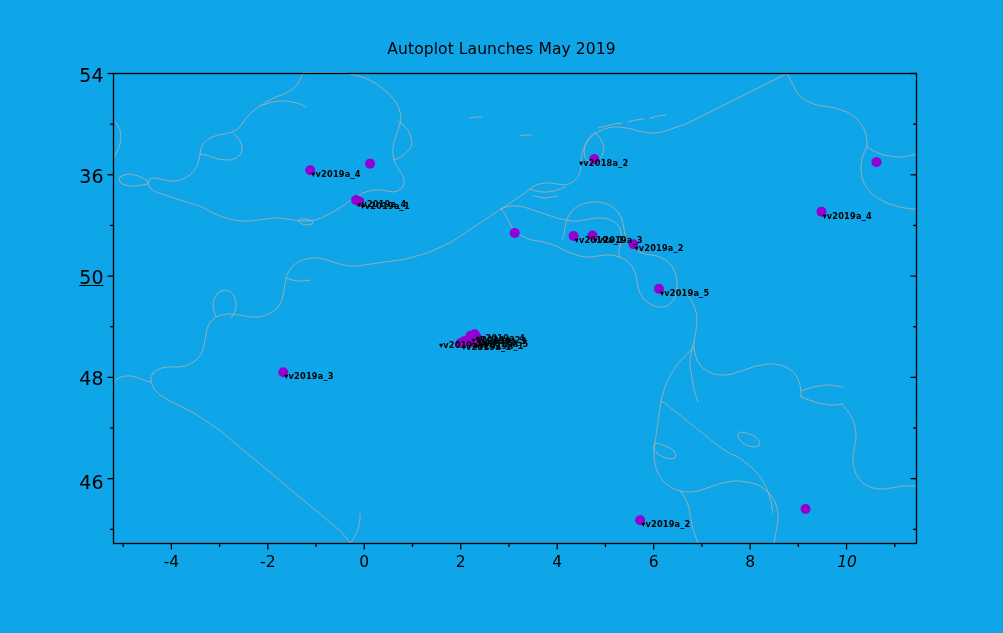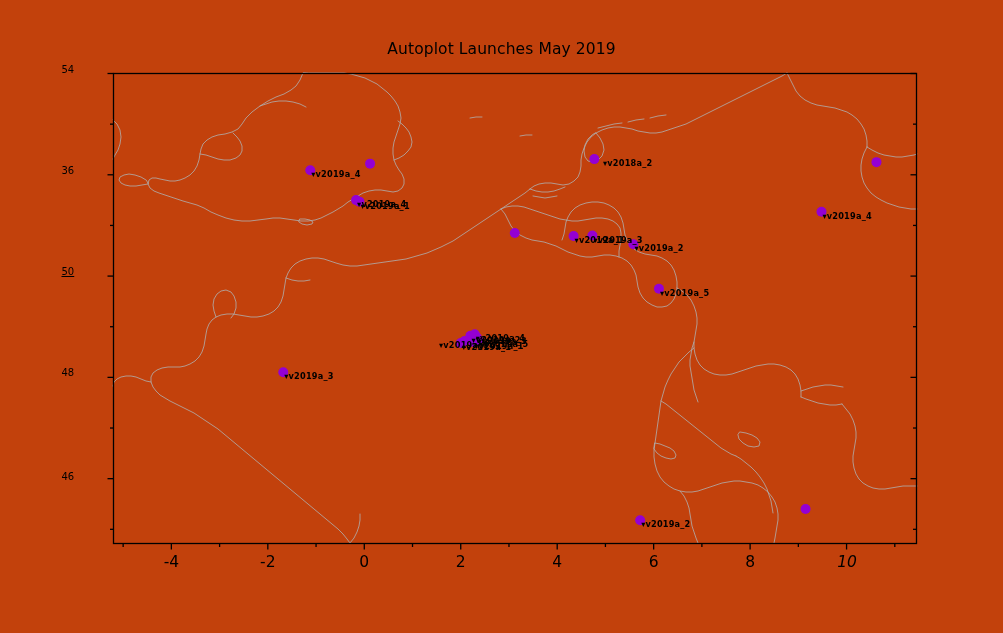--- a/index.html
+++ b/index.html
@@ -12,41 +12,41 @@
     height: 633px;
     font-family: "DejaVu Sans", sans-serif;
     position: relative;
     overflow: hidden;
   }
   #figure {
     position: absolute;
     left: 0; top: 0;
     width: 1003px;
     height: 633px;
-    background: #c2410c;
+    background: #0ea5e9;
   }
   #chart-title {
     position: absolute;
     left: 0;
     top: 40px;
     width: 1003px;
     text-align: center;
     font-size: 15.5px;
     color: #000000;
     letter-spacing: 0.1px;
     white-space: nowrap;
   }
   #plot-svg {
     position: absolute;
     left: 0; top: 0;
   }
   .tick-label-y {
     position: absolute;
-    text-align: left;
-    font-size: 10px;
+    text-align: right;
+    font-size: 19px;
     color: #000000;
     white-space: nowrap;
   }
   .tick-label-x {
     position: absolute;
     text-align: center;
     font-size: 15.5px;
     color: #000000;
     white-space: nowrap;
   }
@@ -288,21 +288,21 @@
       <div class="tick-label-x" style="left: 710.113px; top: 552.5px; width: 80px;">8</div>
       <div class="tick-label-x" style="left: 807px; top: 552.5px; width: 80px; font-style: italic;">10</div>
       <div class="tick-label-y" style="left: 61.5px; top: 471px; width: 42px;">46</div>
       <div class="tick-label-y" style="left: 61.5px; top: 367.379px; width: 42px;">48</div>
       <div class="tick-label-y" style="left: 61.5px; top: 266.086px; width: 42px; text-decoration: underline;">50</div>
       <div class="tick-label-y" style="left: 61.5px; top: 164.793px; width: 42px;">36</div>
       <div class="tick-label-y" style="left: 61.5px; top: 63.5px; width: 42px;">54</div>
       <div class="point-label" style="left: 311.271px; top: 169.235px;">▾v2019a_4</div>
       <div class="point-label" style="left: 357.088px; top: 199.116px;">▾v2019a_4</div>
       <div class="point-label" style="left: 360.464px; top: 200.636px;">▾v2019a_1</div>
-      <div class="point-label" style="left: 603px; top: 158.093px;">▾v2018a_2</div>
+      <div class="point-label" style="left: 579px; top: 158.093px;">▾v2018a_2</div>
       <div class="point-label" style="left: 822.49px; top: 210.765px;">▾v2019a_4</div>
       <div class="point-label" style="left: 574.597px; top: 235.075px;">▾v2019a_1</div>
       <div class="point-label" style="left: 593.406px; top: 234.569px;">▾v2019a_3</div>
       <div class="point-label" style="left: 634.4px; top: 243.179px;">▾v2019a_2</div>
       <div class="point-label" style="left: 659.961px; top: 287.748px;">▾v2019a_5</div>
       <div class="point-label" style="left: 461.743px; top: 341.94px;">▾v2019a_1</div>
       <div class="point-label" style="left: 439px; top: 339.914px;">▾v2019a_6</div>
       <div class="point-label" style="left: 471.389px; top: 334.849px;">▾v2019a_2</div>
       <div class="point-label" style="left: 475.729px; top: 333.33px;">▾v2019a_4</div>
       <div class="point-label" style="left: 477.659px; top: 336.369px;">▾v2019a_3</div>

